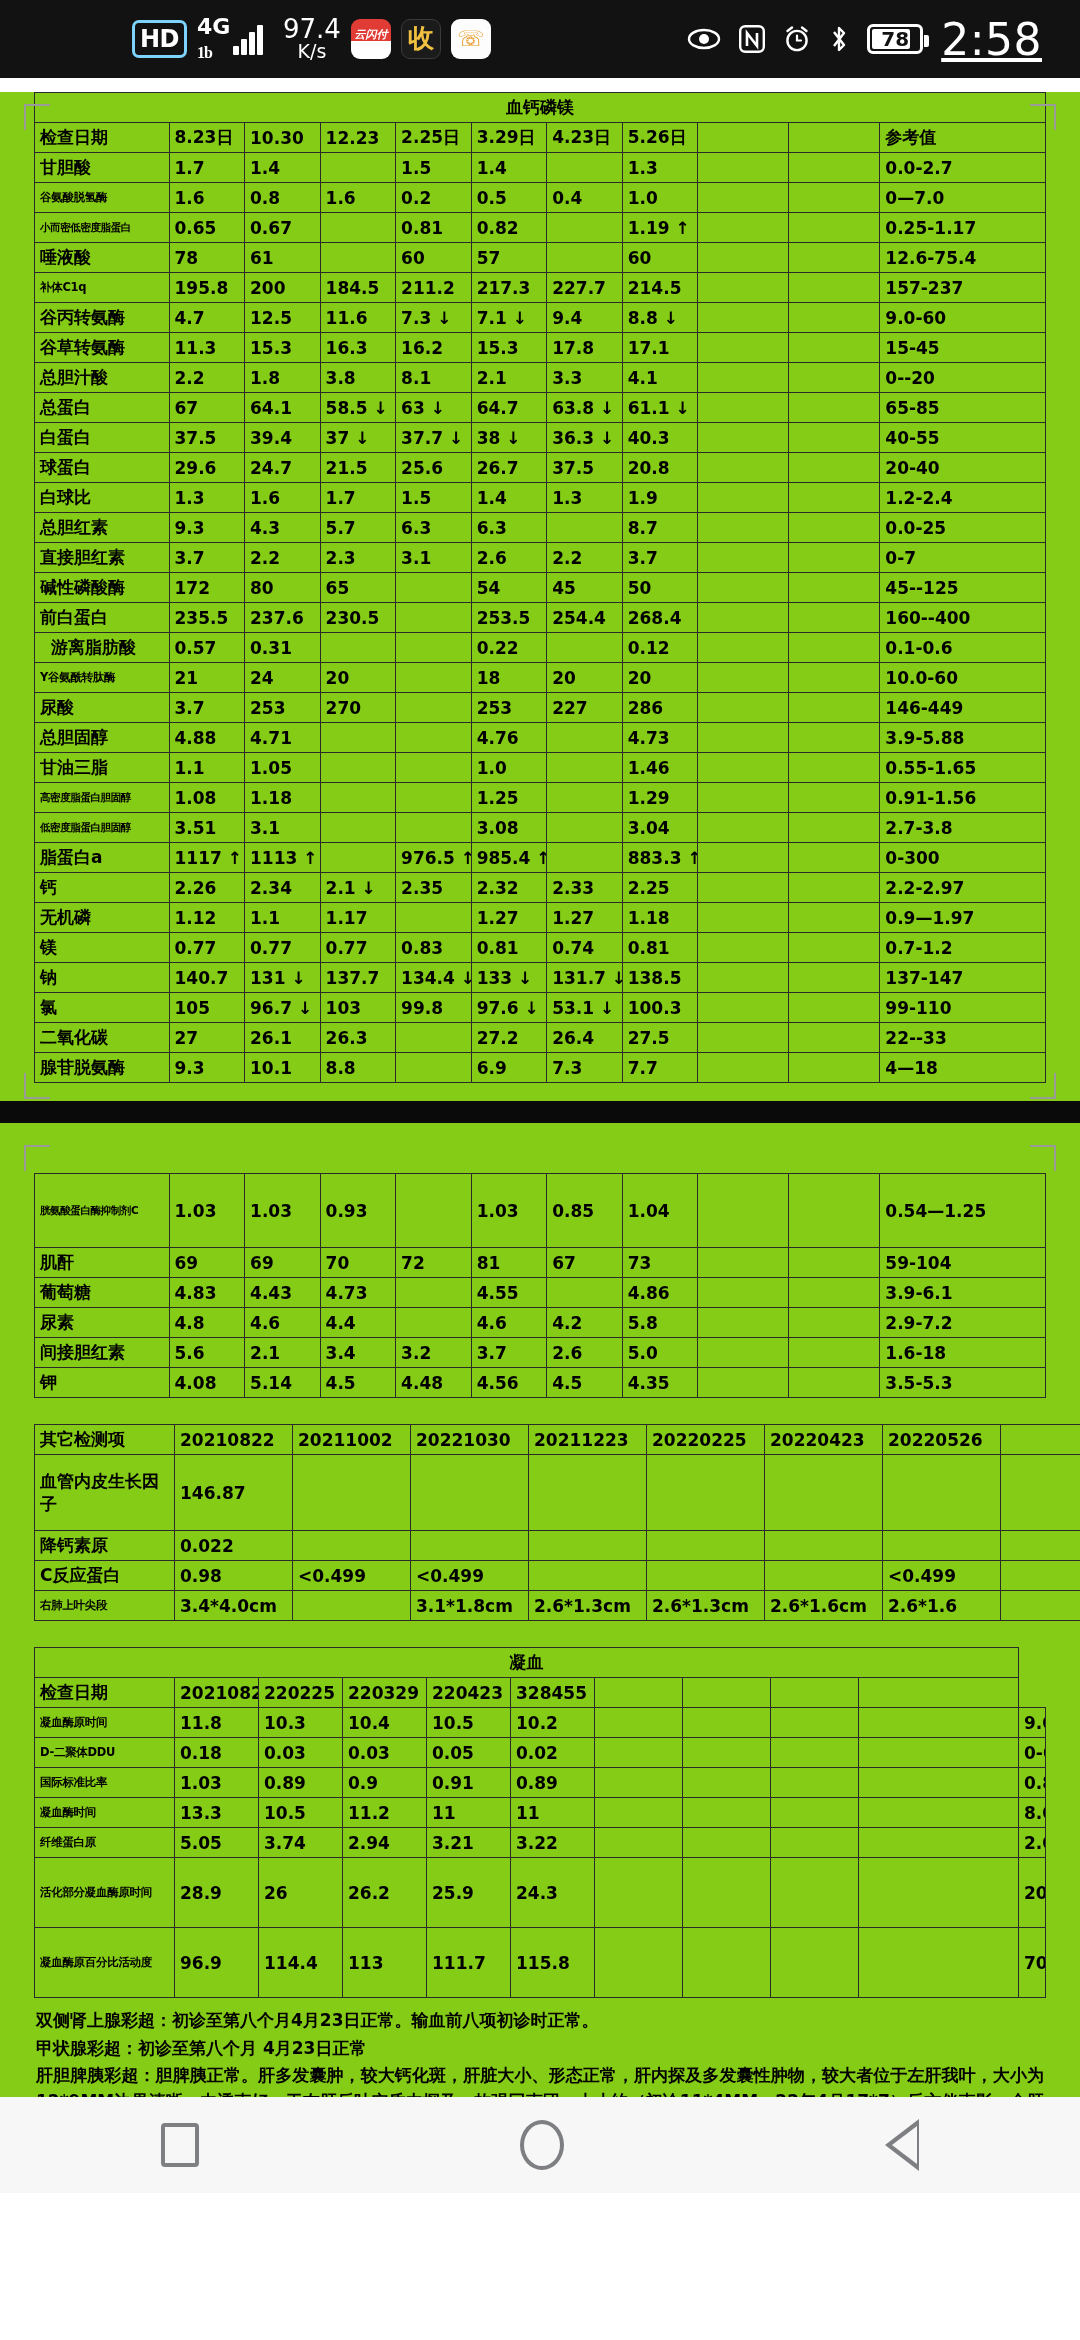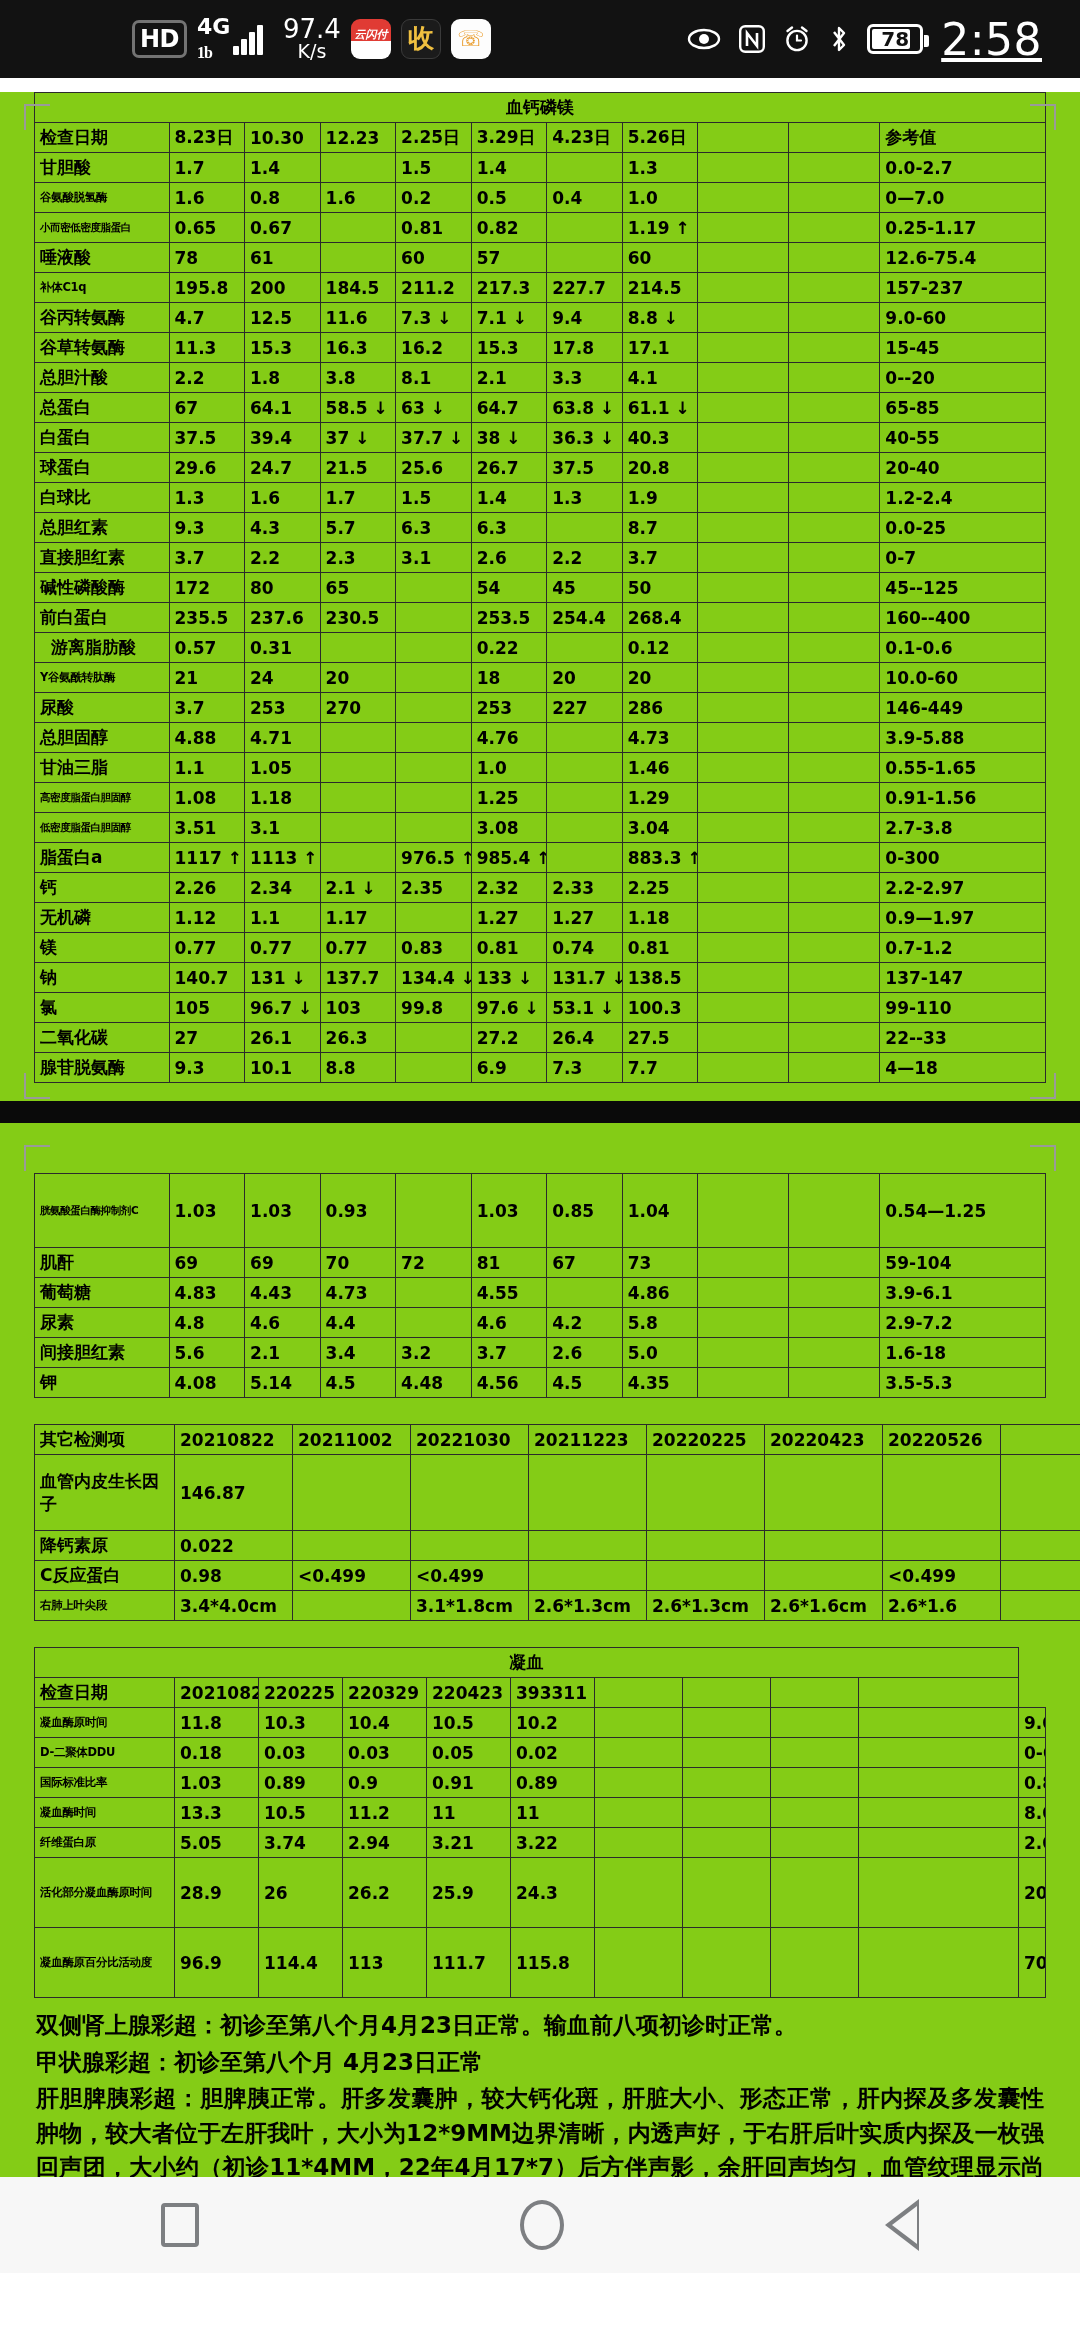--- a/index.html
+++ b/index.html
@@ -20,21 +20,21 @@
     align-items: center;
     justify-content: space-between;
     padding: 0 24px;
     color: #ffffff;
   }
   .sb-left, .sb-right { display: flex; align-items: center; }
   .sb-left { gap: 10px; padding-left: 108px; }
   .sb-right { gap: 18px; padding-right: 14px; }
 
   .hd-badge {
-    border: 3px solid #737373;
+    border: 3px solid #7dd3fc;
     border-radius: 7px;
     font-size: 24px;
     font-weight: bold;
     line-height: 1;
     padding: 4px 5px;
     letter-spacing: -0.5px;
   }
   .net-block {
     display: flex;
     flex-direction: column;
@@ -136,21 +136,21 @@
 
   
   #table-coag { margin: 26px 0 0 34px; width: 1012px; }
   #table-coag .c0 { width: 140px; }
   #table-coag .cd { width: 84px; }
   #table-coag .ce { width: 88px; }
   #table-coag .cr { width: 160px; }
 
   .notes { margin: 10px 36px 0 36px; }
   .notes p {
-    font-size: 23px;
+    font-size: 17px;
     font-weight: bold;
     color: #000;
     line-height: 1.5;
     text-align: justify;
     margin-bottom: 2px;
   }
   .notes p.petct { font-size: 25px; margin-top: 16px; font-weight: bold; }
 
   
   #nav-bar {
@@ -866,21 +866,21 @@
       <tbody id="coag-body">
           <tr>
             <td class="title-cell" colspan="10">凝血</td>
           </tr>
           <tr>
             <td class="lbl hdr">检查日期</td>
             <td class="hdr">20210822</td>
             <td class="hdr">220225</td>
             <td class="hdr">220329</td>
             <td class="hdr">220423</td>
-            <td class="hdr">393311</td>
+            <td class="hdr">328455</td>
             <td class="hdr"></td>
             <td class="hdr"></td>
             <td class="hdr"></td>
             <td class="hdr"></td>
           </tr>
           <tr>
             <td class="lbl small">凝血酶原时间</td>
             <td class="val">11.8</td>
             <td class="val">10.3</td>
             <td class="val">10.4</td>

